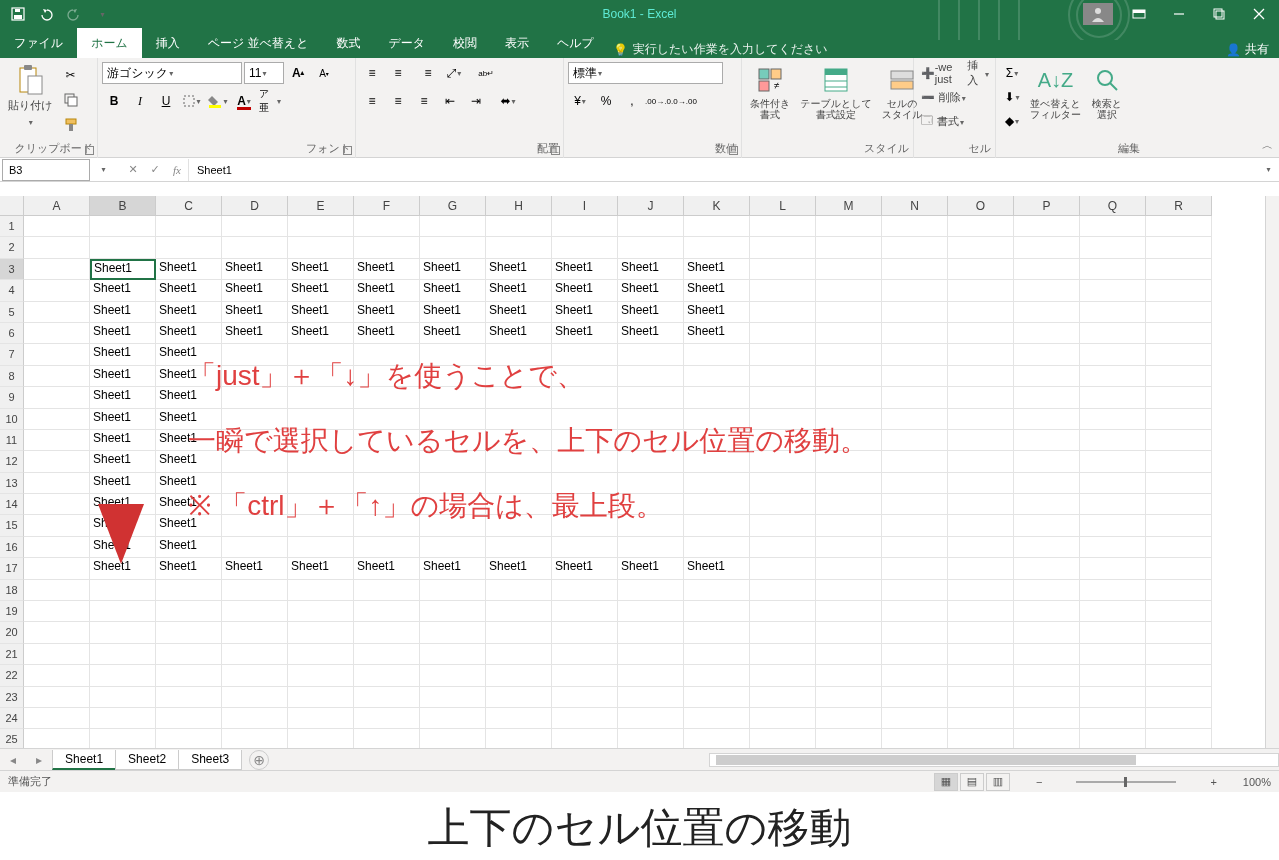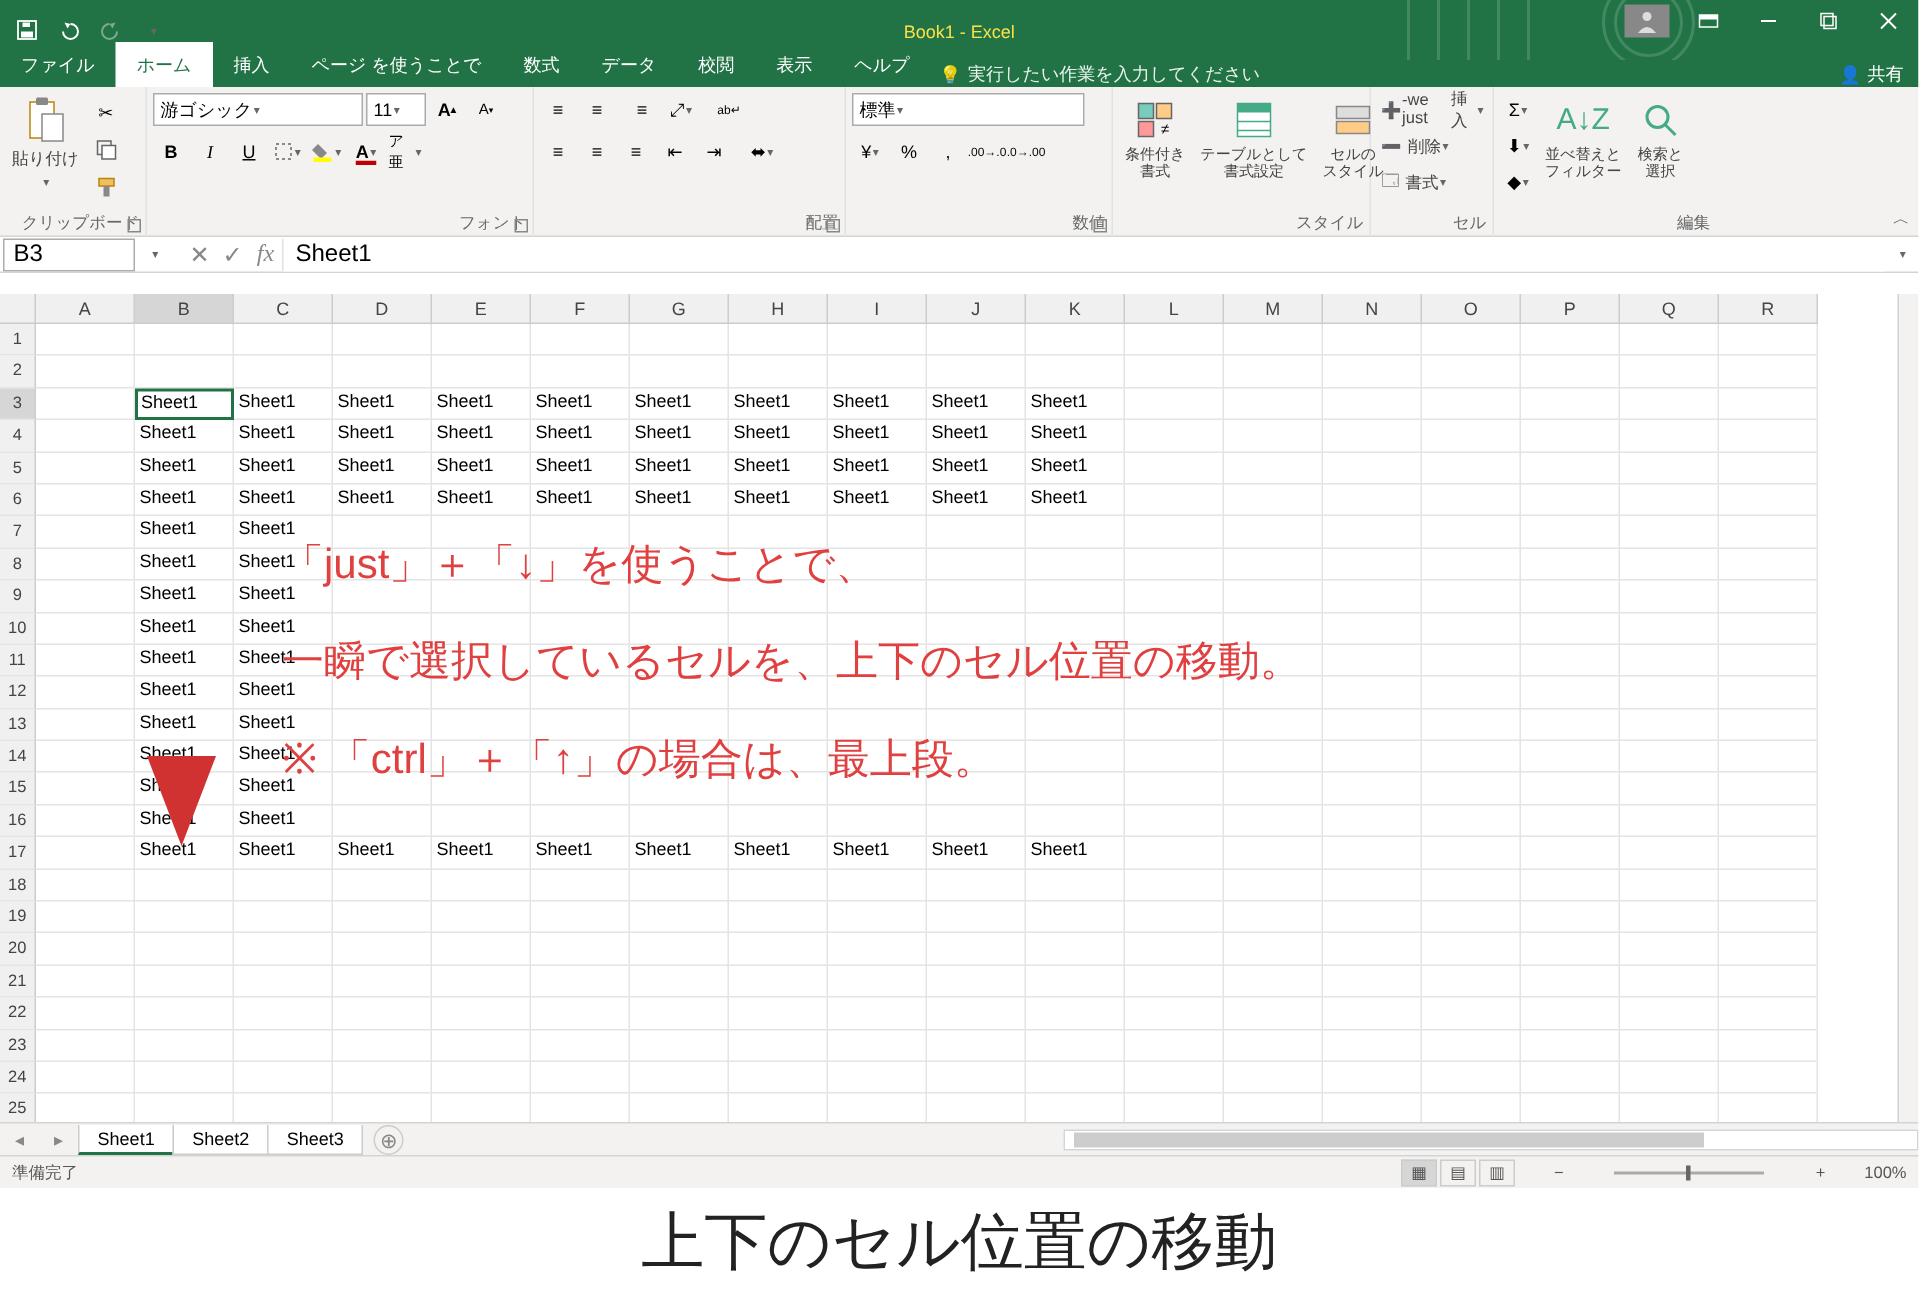--- a/index.html
+++ b/index.html
@@ -1,19 +1,19 @@
 <!DOCTYPE html>
 <html><head>
 <meta charset="utf-8">
 <style>
 * { margin: 0; padding: 0; box-sizing: border-box; font-family: "Yu Gothic", "游ゴシック", Meiryo, sans-serif; }
 body { background: #fff; width: 1279px; height: 860px; overflow: hidden; position: relative; }
 
 
-.titlebar { height: 28px; background: #217346; display: flex; align-items: flex-end; color: #fde047; font-size: 12px; position: relative; }
+.titlebar { height: 28px; background: #217346; display: flex; align-items: center; color: #5eead4; font-size: 12px; position: relative; }
 .qat { display: flex; align-items: center; gap: 12px; padding-left: 10px; }
 .qat .qicon { width: 16px; height: 16px; display: flex; align-items: center; justify-content: center; cursor: pointer; }
 .title-center { position: absolute; left: 50%; transform: translateX(-50%); }
 .win-controls { position: absolute; right: 0; display: flex; align-items: center; gap: 0; }
 .win-controls .wbtn { width: 40px; height: 28px; display: flex; align-items: center; justify-content: center; cursor: pointer; }
 .win-controls .user { width: 30px; height: 22px; background: #888; margin-right: 6px; display:flex;align-items:center;justify-content:center; }
 .bg-deco { position:absolute; right:120px; top:-10px; opacity:0.15; }
 
 
 .tabs { height: 30px; background: #217346; display: flex; align-items: flex-end; color: #fff; font-size: 12px; }
@@ -32,21 +32,21 @@
 .small { width: 24px; height: 22px; font-size: 12px; }
 .big-btn { display: flex; flex-direction: column; align-items: center; gap: 2px; font-size: 11px; color: #444; cursor: pointer; padding: 2px 4px; }
 .big-btn .glyph { width: 32px; height: 32px; display:flex;align-items:center;justify-content:center; }
 .dropdown-caret::after { content: "▾"; font-size: 8px; color: #666; margin-left: 1px; }
 .font-name { width: 140px; height: 22px; border: 1px solid #ababab; background: #fff; font-size: 12px; padding: 0 4px; display: flex; align-items: center; }
 .font-size { width: 40px; height: 22px; border: 1px solid #ababab; background: #fff; font-size: 12px; padding: 0 4px; display: flex; align-items: center; }
 .num-format { width: 155px; height: 22px; border: 1px solid #ababab; background: #fff; font-size: 12px; padding: 0 4px; display: flex; align-items: center; }
 .collapse-ribbon { position: absolute; right: 6px; bottom: 4px; font-size: 11px; color: #666; cursor: pointer; }
 
 
-.fbar { height: 24px; border-bottom: 1px solid #d4d4d4; display: flex; align-items: center; font-size: 16px; text-align: right; }
+.fbar { height: 24px; border-bottom: 1px solid #d4d4d4; display: flex; align-items: center; font-size: 11px; text-align: right; }
 .name-box { width: 88px; height: 22px; border: 1px solid #ababab; margin: 0 2px; padding: 0 6px; display: flex; align-items: center; background: #fff; }
 .fbar-btn { width: 22px; height: 22px; display: flex; align-items: center; justify-content: center; color: #888; cursor: pointer; }
 .fx-input { flex: 1; height: 22px; border-left: 1px solid #e1e1e1; padding: 0 8px; display: flex; align-items: center; background: #fff; }
 
 
 .grid-wrap { position: absolute; top: 196px; left: 0; right: 0; height: 552px; display: flex; }
 .corner { width: 24px; height: 20px; background: #f0f0f0; border-right: 1px solid #ccc; border-bottom: 1px solid #ccc; position: absolute; top: 0; left: 0; }
 .col-headers { position: absolute; top: 0; left: 24px; right: 14px; height: 20px; display: flex; }
 .col-headers .ch { width: 66px; border-right: 1px solid #ccc; border-bottom: 1px solid #ccc; background: #f0f0f0; text-align: center; font-size: 12px; color: #444; line-height: 20px; }
 .row-headers { position: absolute; top: 20px; left: 0; width: 24px; }
@@ -145,21 +145,21 @@
           <line x1="11" y1="1" x2="1" y2="11" stroke="#fff" stroke-width="1.3"></line>
         </svg>
       </span>
   </div>
 </div>
 
 <div class="tabs">
   <div class="tab">ファイル</div>
   <div class="tab active">ホーム</div>
   <div class="tab">挿入</div>
-  <div class="tab">ページ を使うことで</div>
+  <div class="tab">ページ 並べ替えと</div>
   <div class="tab">数式</div>
   <div class="tab">データ</div>
   <div class="tab">校閲</div>
   <div class="tab">表示</div>
   <div class="tab">ヘルプ</div>
   <div class="tell-me">
     <span>💡</span>
     <span>実行したい作業を入力してください</span>
   </div>
   <div class="share">

